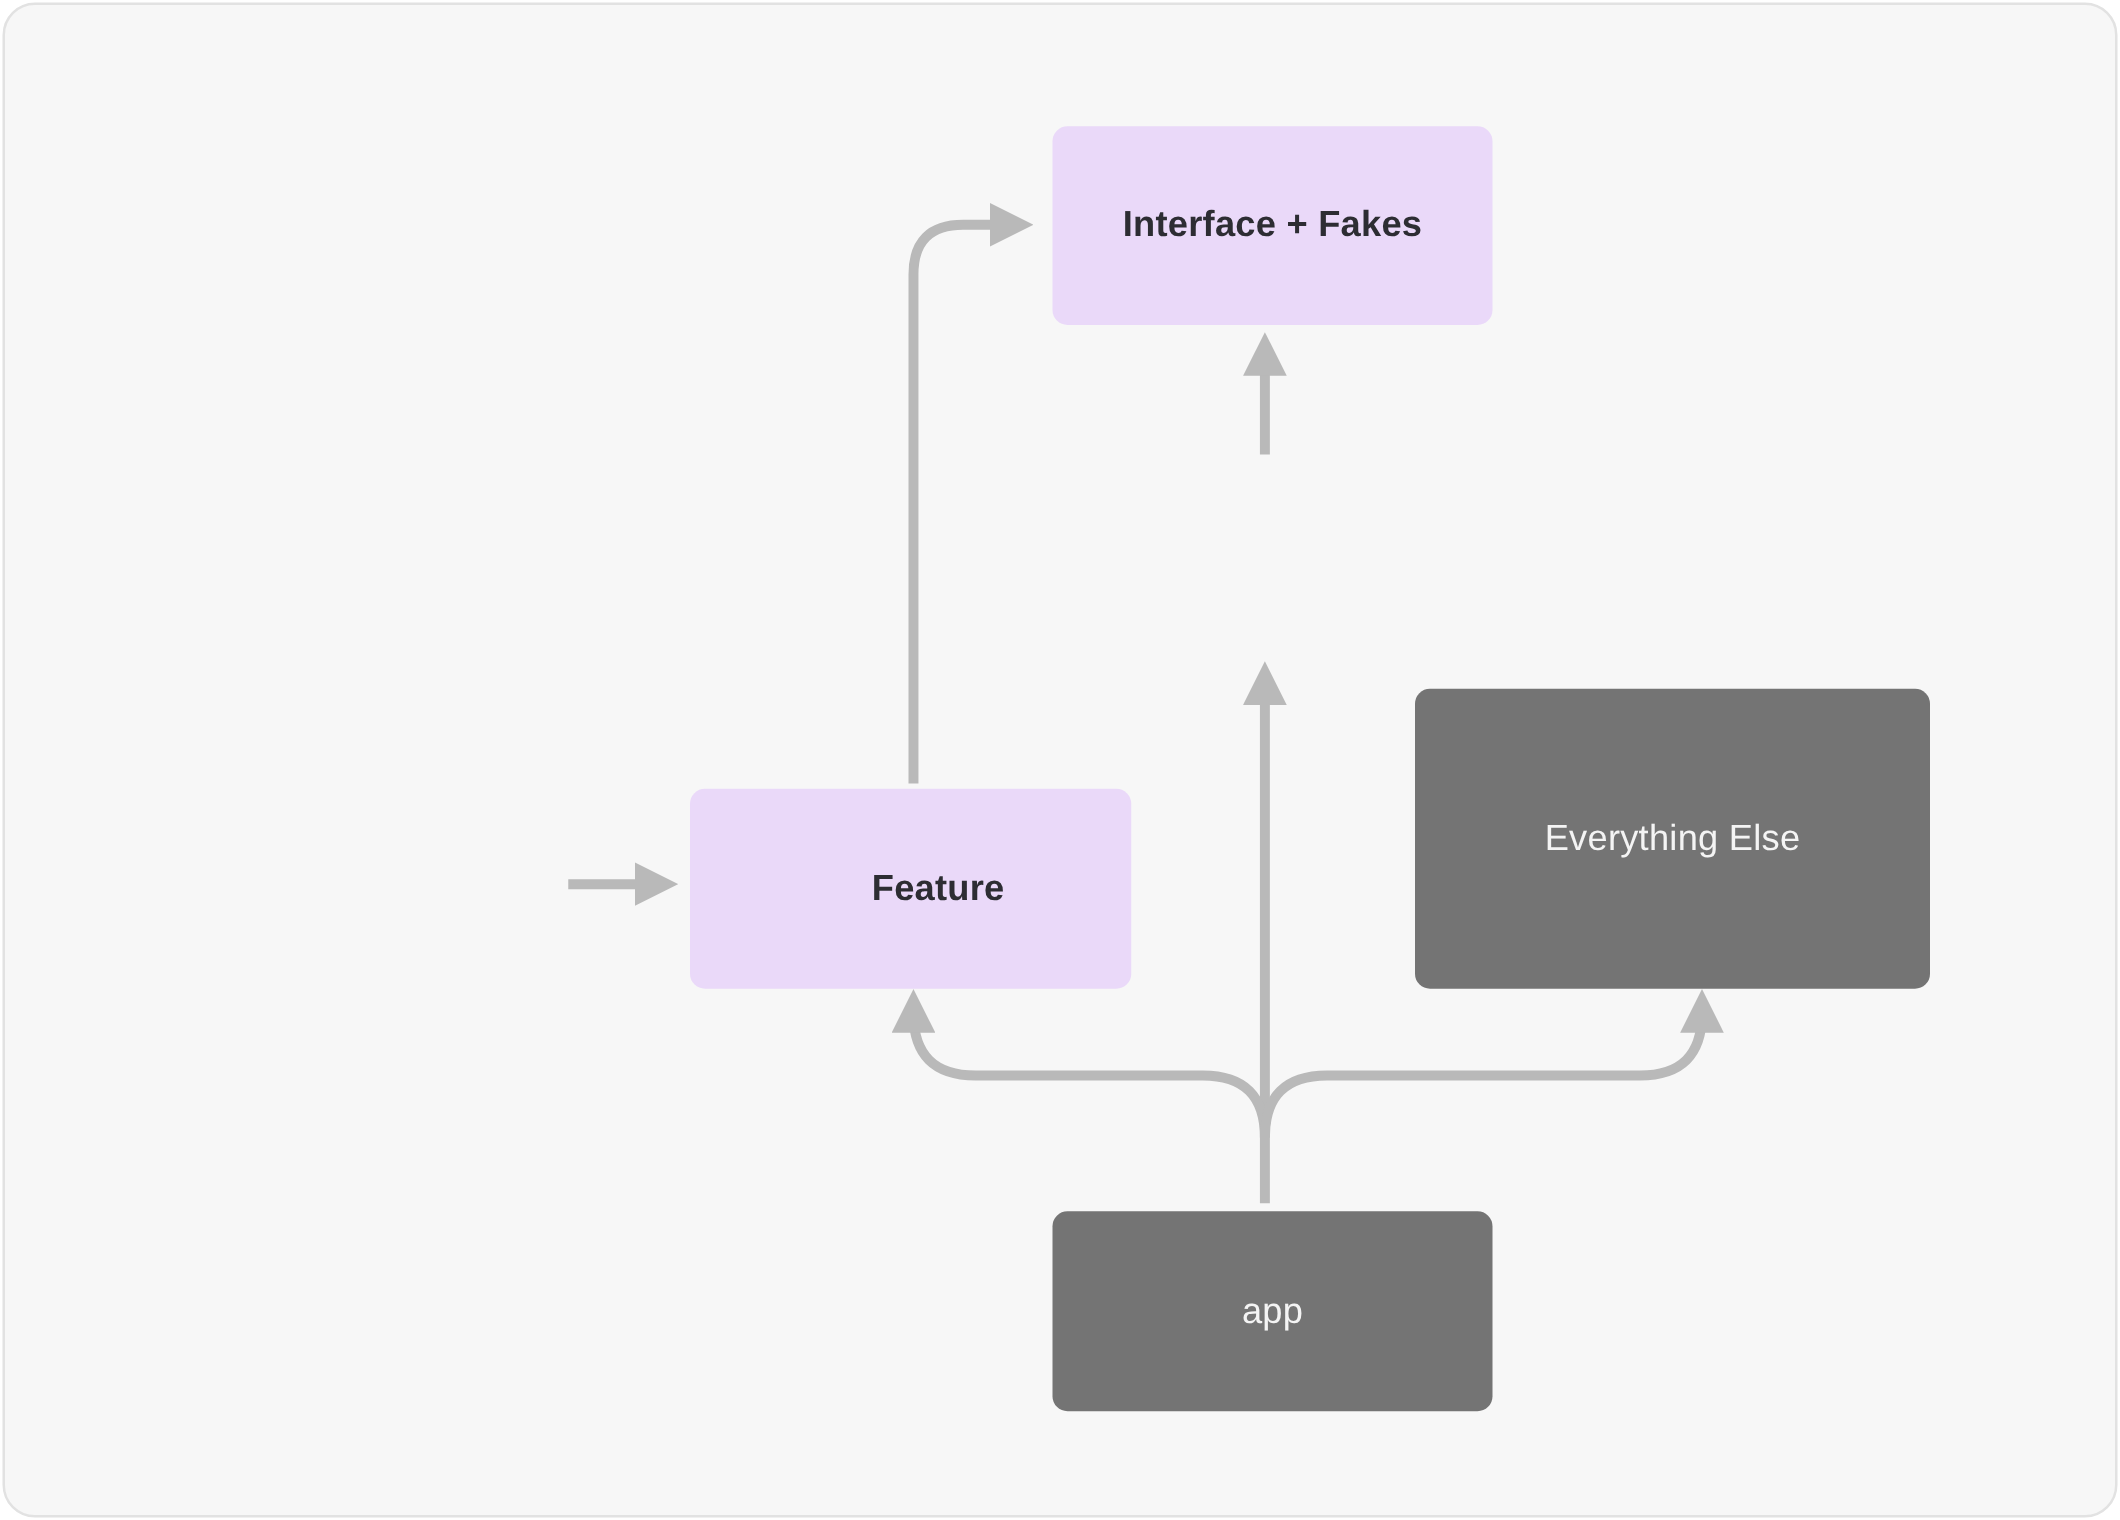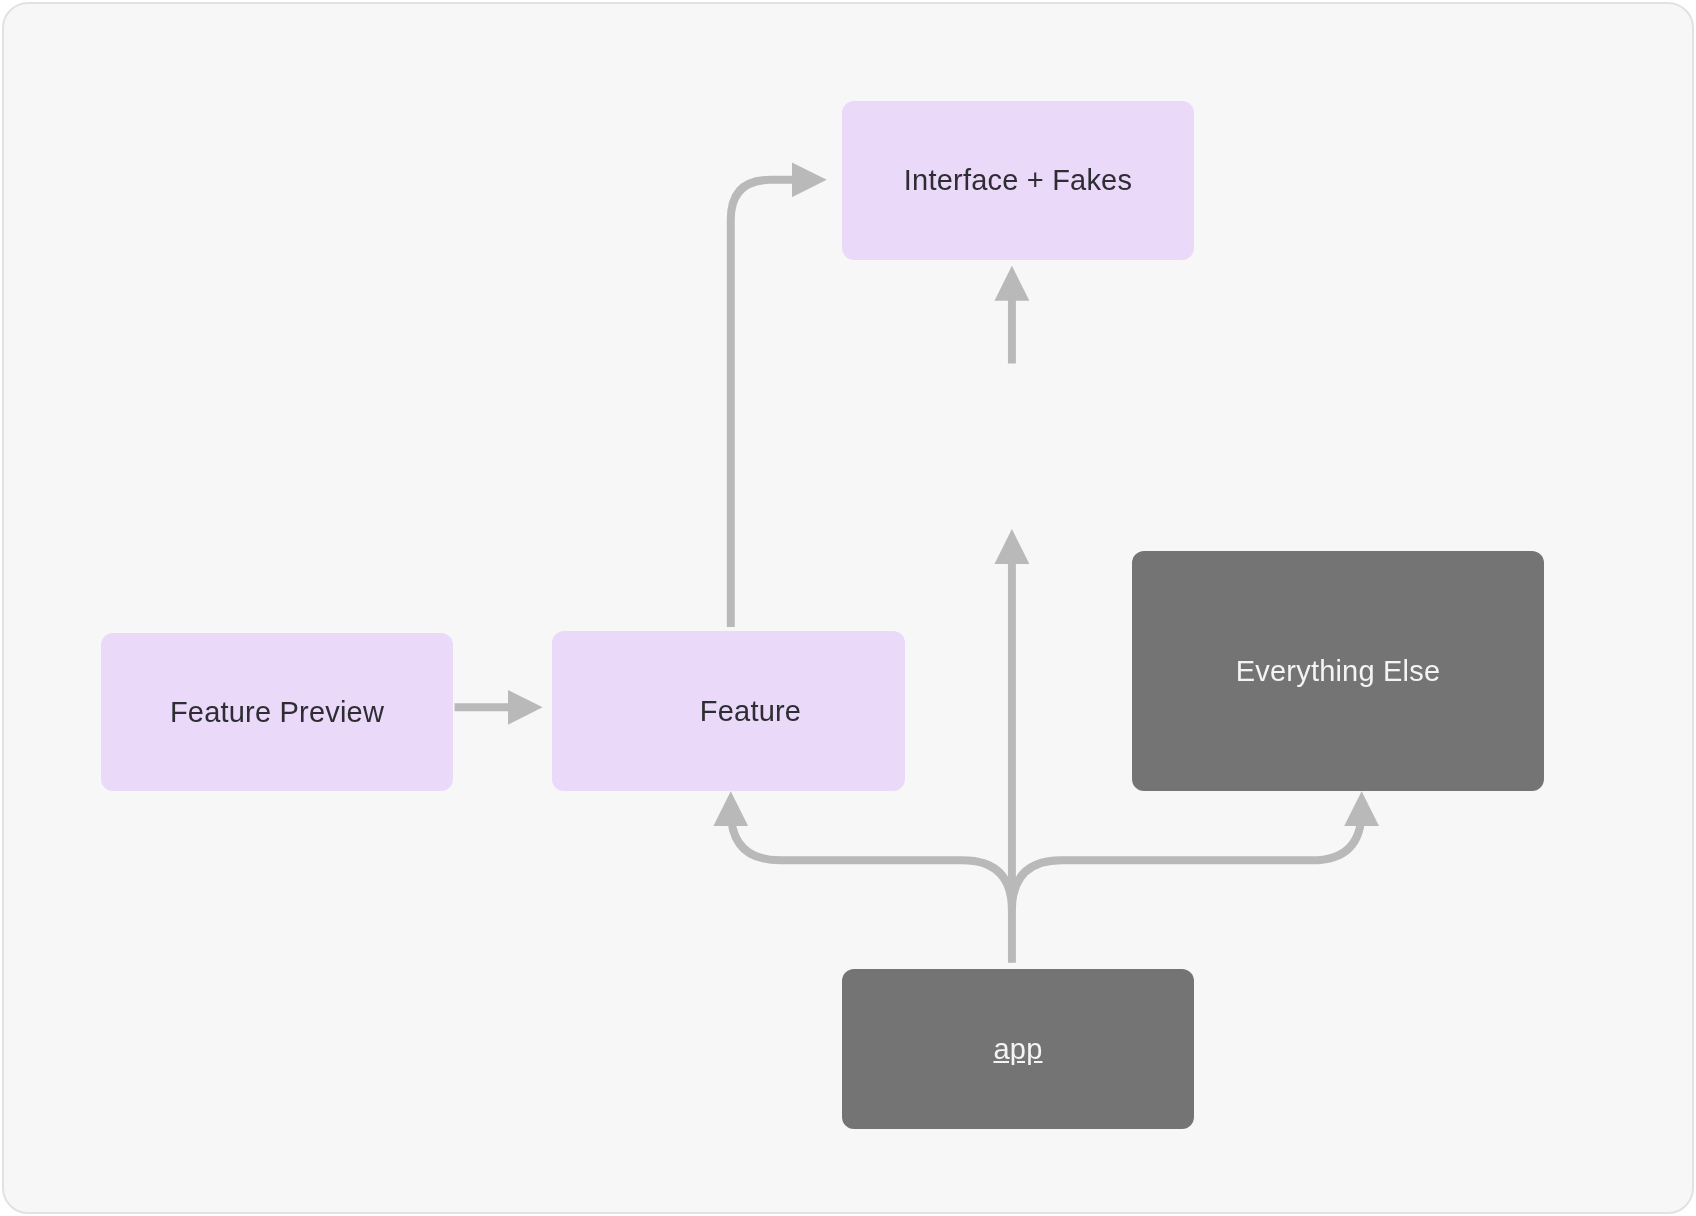--- a/index.html
+++ b/index.html
@@ -33,33 +33,33 @@
     align-items: center;
     justify-content: center;
     text-align: center;
     border-radius: 12px;
     font-size: 29px;
     letter-spacing: 0.2px;
   }
   .node--purple {
     background: #ead9f9;
     color: #2d2d33;
-    font-weight: 400;
+    font-weight: 700;
   }
   .node--gray {
     background: #747474;
     color: #f4f4f4;
     font-weight: 400;
   }
   .node-interface-fakes  { left: 838px;  top: 97px;  width: 352px; height: 159px; }
   .node-real-dependency  { left: 838px;  top: 362px; width: 352px; height: 159px; }
   .node-everything-else  { left: 1128px; top: 547px; width: 412px; height: 240px; }
   .node-feature-preview  { left: 97px;   top: 629px; width: 352px; height: 158px; }
   .node-feature          { left: 548px;  top: 627px; width: 353px; height: 160px; padding-left: 44px; }
-  .node-app              { left: 838px;  top: 965px; width: 352px; height: 160px; text-decoration: underline; }
+  .node-app              { left: 838px;  top: 965px; width: 352px; height: 160px; }
 </style>
 </head>
 <body>
 
 <div class="canvas">
 
   <svg class="edges-layer" viewBox="0 0 1696 1216" xmlns="http://www.w3.org/2000/svg" aria-hidden="true">
     <defs>
       <marker id="arrowhead" viewBox="0 0 10 10" refX="7" refY="5" markerWidth="4.4" markerHeight="4.4" orient="auto-start-reverse" markerUnits="strokeWidth">
         <path d="M 0 0 L 10 5 L 0 10 z" fill="#b9b9b9"></path>
@@ -77,23 +77,20 @@
 
   <div class="node node--purple node-interface-fakes">
     <span>Interface + Fakes</span>
   </div>
 
 
   <div class="node node--gray node-everything-else">
     <span>Everything Else</span>
   </div>
 
-  <div class="node node--purple node-feature-preview">
-    <span>Feature Preview</span>
-  </div>
 
   <div class="node node--purple node-feature">
     <span>Feature</span>
   </div>
 
   <div class="node node--gray node-app">
     <span>app</span>
   </div>
 
 </div>

